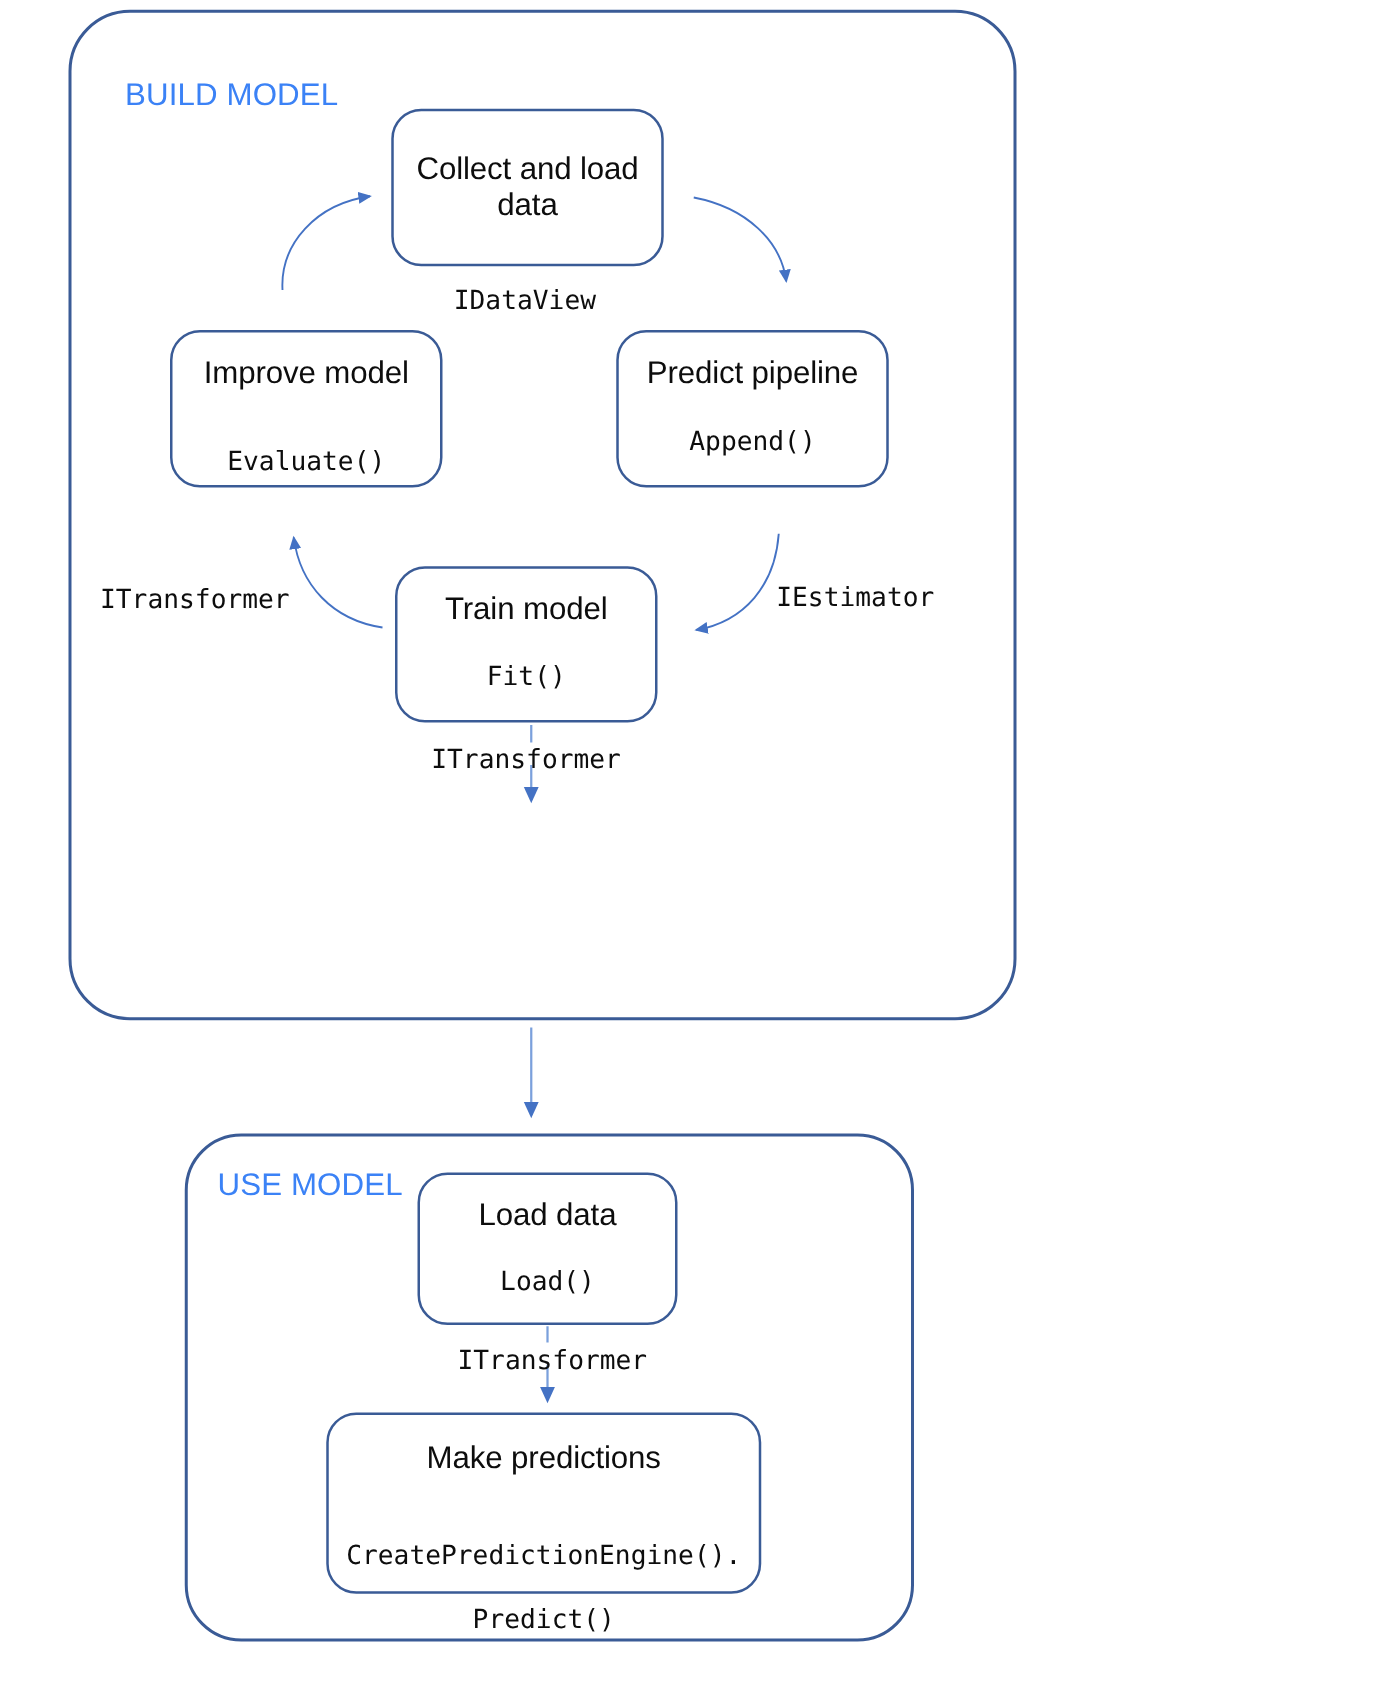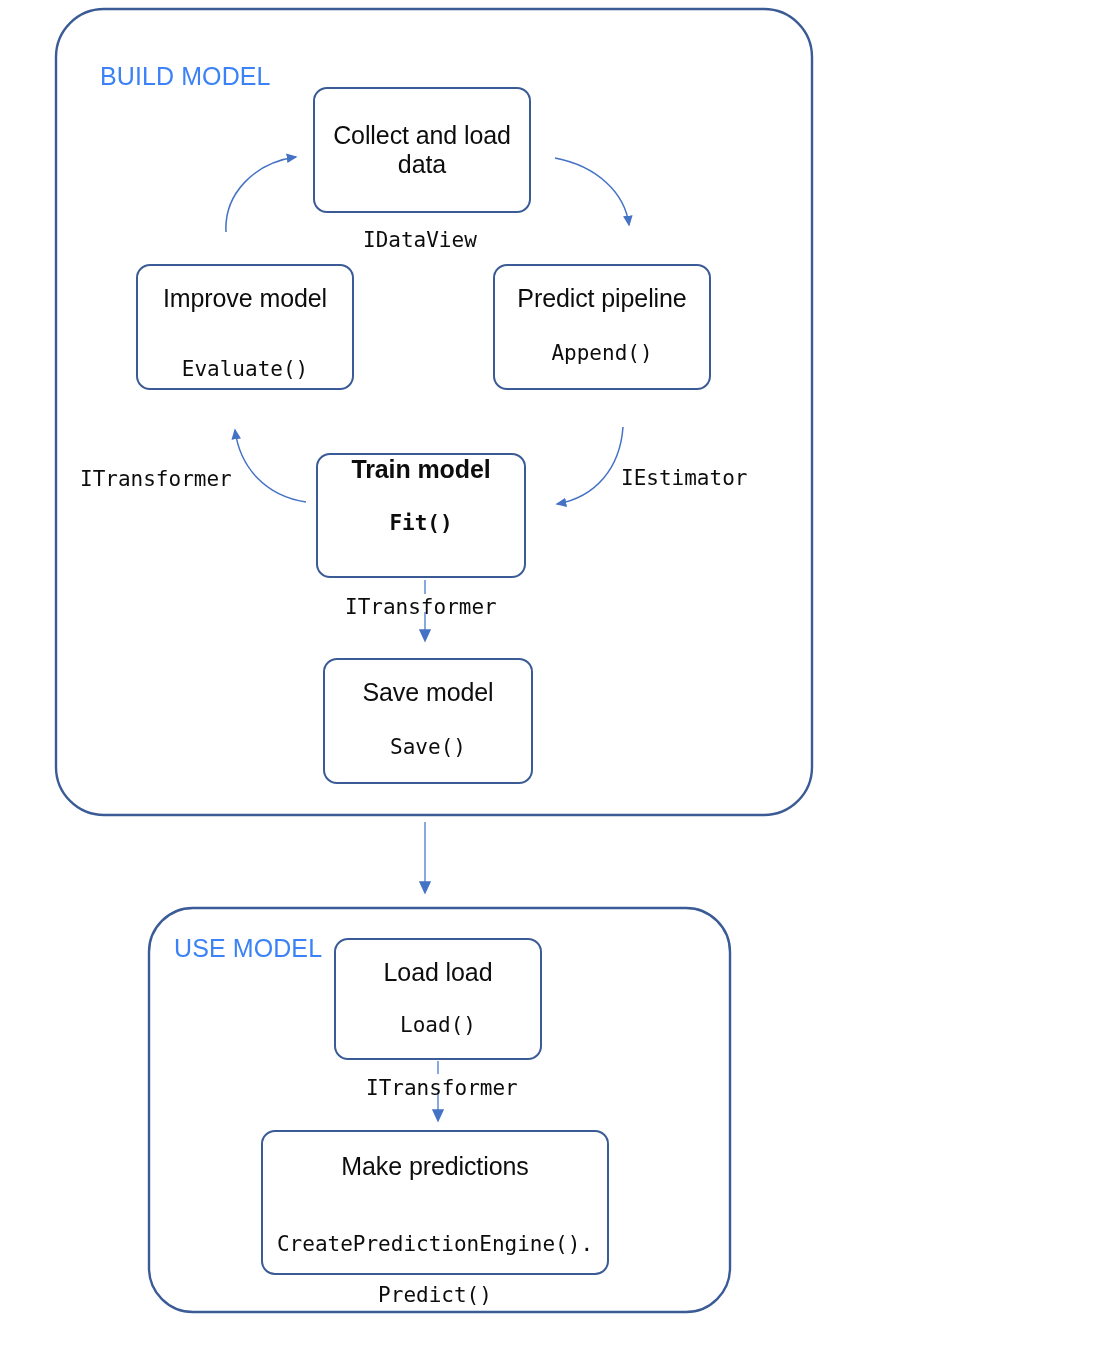--- a/index.html
+++ b/index.html
@@ -24,21 +24,21 @@
     top: 0;
     left: 0;
     width: 1100px;
     height: 1366px;
   }
   .node-box {
     position: absolute;
     box-sizing: border-box;
     background: #ffffff;
     border: 2.2px solid #3a5b96;
-    border-radius: 14px;
+    border-radius: 24px;
     display: flex;
     flex-direction: column;
     align-items: center;
     justify-content: center;
     text-align: center;
   }
   .node-title {
     font-family: "Liberation Sans", sans-serif;
     font-size: 25px;
     color: #0d0d0d;
@@ -118,32 +118,28 @@
   <div class="node-box" style="left:136px; top:264px; width:218px; height:126px; justify-content:flex-start; padding-top:18px;">
     <div class="node-title">Improve model</div>
     <div class="node-api" style="margin-top:44px;">Evaluate()</div>
   </div>
 
   <div class="node-box" style="left:493px; top:264px; width:218px; height:126px; justify-content:flex-start; padding-top:18px;">
     <div class="node-title">Predict pipeline</div>
     <div class="node-api" style="margin-top:28px;">Append()</div>
   </div>
 
-  <div class="node-box" style="left:316px; top:453px; width:210px; height:125px; justify-content:flex-start; font-weight:bold;">
+  <div class="node-box" style="left:316px; top:453px; width:210px; height:125px; justify-content:flex-start; padding-top:18px;">
     <div class="node-title">Train model</div>
     <div class="node-api" style="margin-top:27px;">Fit()</div>
   </div>
 
-  <div class="node-box" style="left:323px; top:658px; width:210px; height:126px; justify-content:flex-start; padding-top:18px;">
-    <div class="node-title">Save model</div>
-    <div class="node-api" style="margin-top:28px;">Save()</div>
-  </div>
 
   <div class="node-box" style="left:334px; top:938px; width:208px; height:122px; justify-content:flex-start; padding-top:18px;">
-    <div class="node-title">Load load</div>
+    <div class="node-title">Load data</div>
     <div class="node-api" style="margin-top:26px;">Load()</div>
   </div>
 
   <div class="node-box" style="left:261px; top:1130px; width:348px; height:145px; justify-content:flex-start; padding-top:20px;">
     <div class="node-title">Make predictions</div>
     <div class="node-api" style="margin-top:26px;">
       <span>CreatePredictionEngine().</span><br>
       <span>Predict()</span>
     </div>
   </div>

